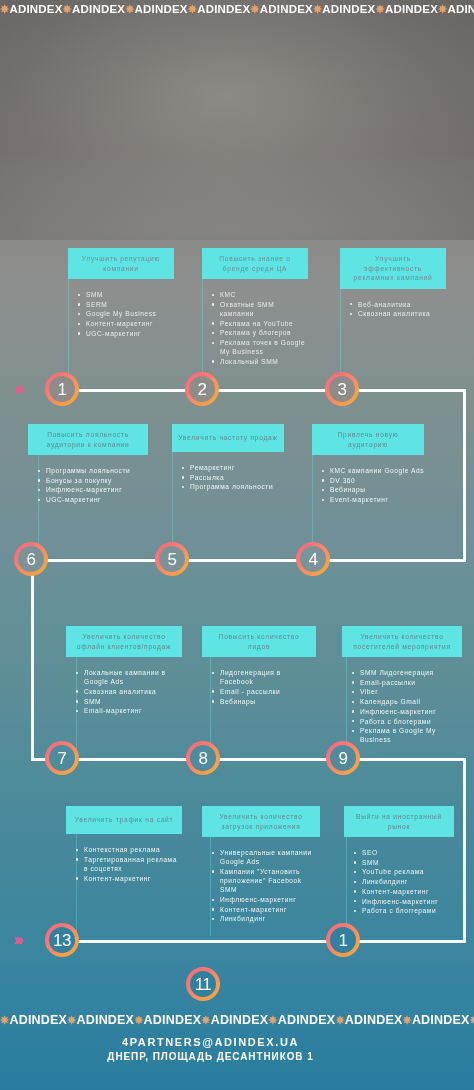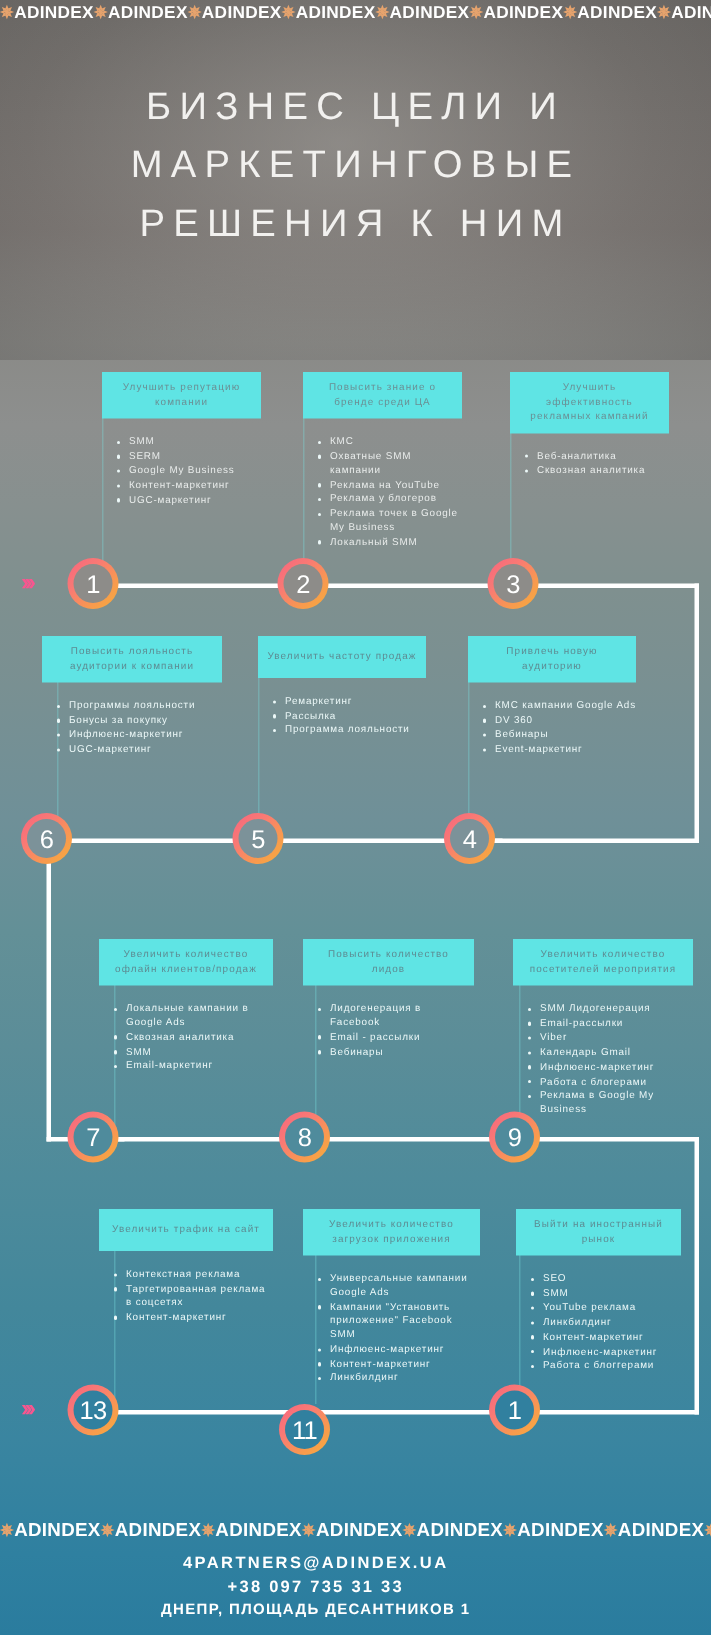--- a/index.html
+++ b/index.html
@@ -215,25 +215,20 @@
     line-height: 14px;
   }
 </style>
 </head>
 <body>
 
 <div id="poster">
 
   <div class="ribbon top" id="ribbon-top"><span class="sep">✵</span><span>ADINDEX</span><span class="sep">✵</span><span>ADINDEX</span><span class="sep">✵</span><span>ADINDEX</span><span class="sep">✵</span><span>ADINDEX</span><span class="sep">✵</span><span>ADINDEX</span><span class="sep">✵</span><span>ADINDEX</span><span class="sep">✵</span><span>ADINDEX</span><span class="sep">✵</span><span>ADINDEX</span></div>
 
-  <div class="title">
-    <span class="ln">БИЗНЕС ЦЕЛИ И</span>
-    <span class="ln">МАРКЕТИНГОВЫЕ</span>
-    <span class="ln">РЕШЕНИЯ К НИМ</span>
-  </div>
 
   <div class="track h" style="left:62px; top:389px; width:288px;"></div>
   <div class="track h" style="left:348px; top:389px; width:118px;"></div>
   <div class="track v" style="left:463px; top:389px; height:173px;"></div>
   <div class="track h" style="left:330px; top:559px; width:136px;"></div>
 
   <div class="track h" style="left:45px; top:559px; width:290px;"></div>
 
   <div class="track v" style="left:31px; top:559px; height:202px;"></div>
   <div class="track h" style="left:31px; top:758px; width:52px;"></div>
@@ -463,28 +458,27 @@
       </ul>
     </div>
   </div>
 
   <div class="chev" style="left:14px; top:932px;">
     <span>›››</span>
   </div>
   <div class="node row4" style="left:45px; top:923px;">
     <div class="inner">13</div>
   </div>
-  <div class="node row4" style="left:186px; top:936px;justify-content:center;">
+  <div class="node row4" style="left:186px; top:967px;justify-content:center;">
     <div class="inner">11</div>
   </div>
   <div class="node row4" style="left:326px; top:923px;">
     <div class="inner">1</div>
   </div>
 
   <div class="ribbon bottom" id="ribbon-bottom"><span class="sep">✵</span><span>ADINDEX</span><span class="sep">✵</span><span>ADINDEX</span><span class="sep">✵</span><span>ADINDEX</span><span class="sep">✵</span><span>ADINDEX</span><span class="sep">✵</span><span>ADINDEX</span><span class="sep">✵</span><span>ADINDEX</span><span class="sep">✵</span><span>ADINDEX</span><span class="sep">✵</span></div>
 
   <div class="footer">
     <div class="email">4PARTNERS@ADINDEX.UA</div>
-    <div class="phone">+38 097 735 31 33</div>
     <div class="addr">ДНЕПР, ПЛОЩАДЬ ДЕСАНТНИКОВ 1</div>
   </div>
 
 </div>
 
 </body></html>

